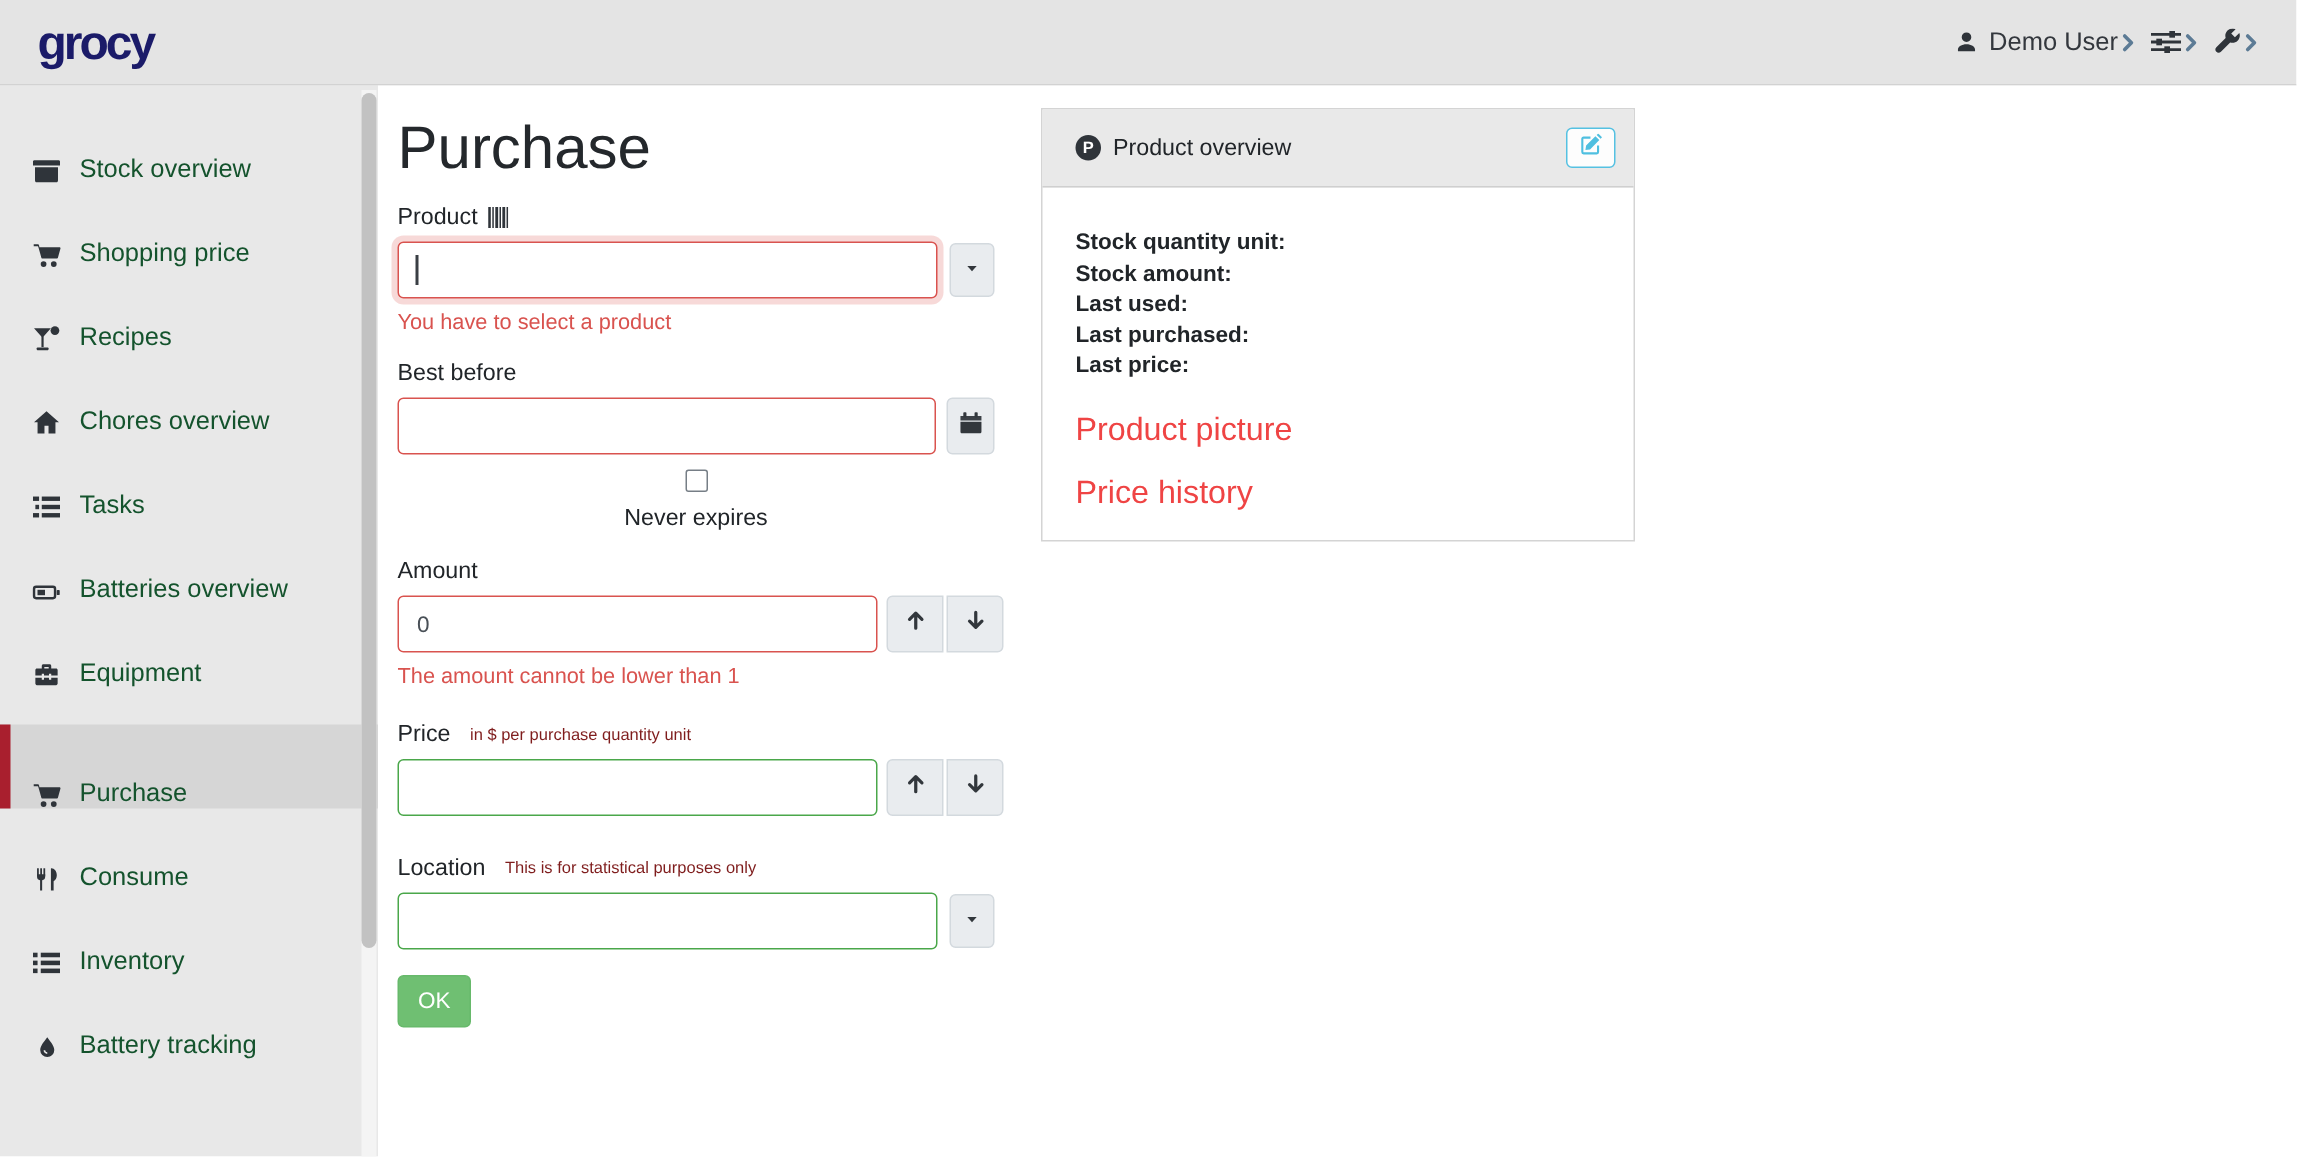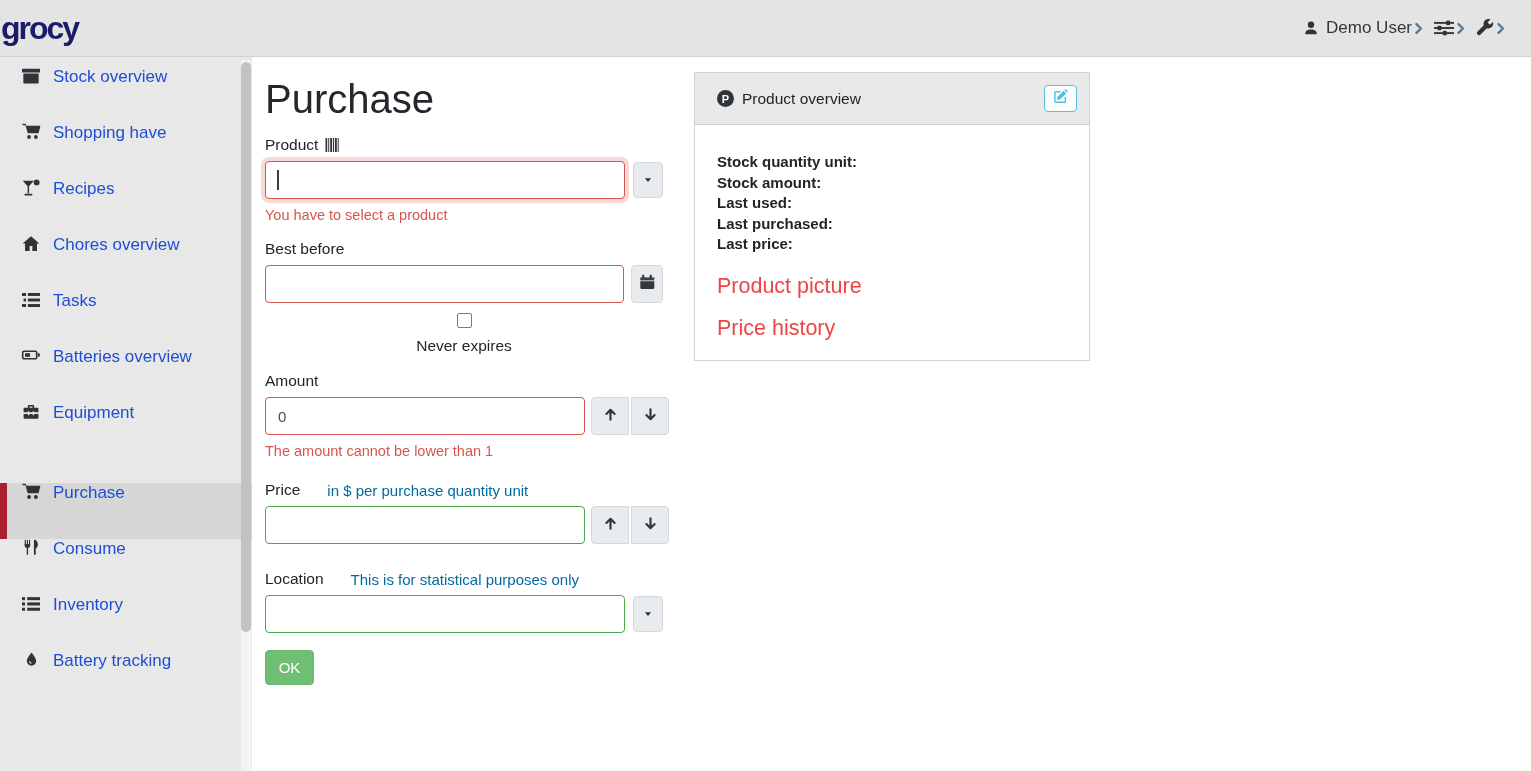--- a/index.html
+++ b/index.html
@@ -7,43 +7,43 @@
   body {
     font-family: "Liberation Sans", "DejaVu Sans", sans-serif;
     background:#fff; color:#212529; overflow:hidden;
   }
   .app { position:relative; width:1531px; height:771px; }
 
   
   .topbar {
     position:absolute; top:0; left:0; right:0; height:57px;
     background:#e4e4e4; border-bottom:1px solid #d2d2d2;
-    display:flex; align-items:center; padding:0 24px 0 1px;
+    display:flex; align-items:center; padding:0 24px 0 25px;
   }
   .logo {
     font-size:32px; font-weight:800; letter-spacing:-2px;
     color:#1b1b69; line-height:1;
   }
   .topnav { margin-left:auto; display:flex; align-items:center; gap:0; }
   .topnav .nav-link {
     display:flex; align-items:center; gap:7px; color:#33373d;
     font-size:17px; cursor:pointer;
   }
   .topnav svg { display:block; }
   .chev { color:#5c7b95; margin-right:9px; }
   .dark-ic { color:#2f343a; }
 
   
   .sidebar {
     position:absolute; top:57px; left:0; bottom:0; width:252px;
     background:#e8e8e8; padding-top:10px;
   }
   .side-item {
-    height:56px; display:flex; align-items:flex-start; gap:11px;
-    padding-left:20px; font-size:17px; color:#1d4ed8; cursor:pointer;
+    height:56px; display:flex; align-items:flex-end; gap:11px;
+    padding-left:20px; font-size:17px; color:#14532d; cursor:pointer;
   }
   .side-item .icon { width:22px; display:flex; justify-content:center; color:#2f343a; }
   .side-item.active {
     background:#d6d6d6; border-left:7px solid #a91f2e; padding-left:13px;
   }
   .side-item.group-gap { margin-top:24px; }
   .side-scroll-track {
     position:absolute; top:3px; right:1px; bottom:0; width:10px; background:#f4f4f4;
   }
   .side-scroll-thumb {
@@ -54,21 +54,21 @@
   
   .content {
     position:absolute; top:57px; left:252px; right:0; bottom:0;
     background:#fff; padding:20px 0 0 13px;
   }
   .page-title { font-size:40px; font-weight:400; color:#24282c; margin-bottom:14px; }
 
   .form { width:398px; }
   .form-group { margin-bottom:17px; }
   .form-label { font-size:15.5px; color:#212529; margin-bottom:7px; display:flex; align-items:center; gap:7px; }
-  .form-label .hint { font-size:15px; color:#0369a1; margin-left:20px; }
+  .form-label .hint { font-size:11px; color:#7f1d1d; margin-left:6px; }
 
   .row-flex { display:flex; align-items:center; }
   .txt-input {
     height:38px; border:1px solid #ced4da; border-radius:4px; background:#fff;
     font-size:15px; color:#495057; padding:0 12px; outline:none; width:100%;
     font-family:inherit;
   }
   .border-red   { border-color:#d9534f; }
   .border-green { border-color:#4aa74a; }
   .focus-glow   { box-shadow:0 0 0 4px rgba(217,83,79,.22); }
@@ -193,21 +193,21 @@
       <span>Stock overview</span>
     </div>
     <div class="side-item">
       <span class="icon">
           <svg width="19" height="17" viewBox="0 0 17 16" fill="currentColor">
             <path d="M0 .8h2.7c.3 0 .5.2.6.5l.3 1.3h12.6c.4 0 .7.4.6.8l-1.6 5.8c-.1.3-.3.5-.6.5H5.4c-.3 0-.6-.2-.6-.5L3 2.9l-.3-.9H0V.8z"></path>
             <circle cx="6.2" cy="13.2" r="1.8"></circle>
             <circle cx="12.6" cy="13.2" r="1.8"></circle>
           </svg>
         </span>
-      <span>Shopping have</span>
+      <span>Shopping price</span>
     </div>
     <div class="side-item">
       <span class="icon">
           <svg width="18" height="18" viewBox="0 0 16 16" fill="currentColor">
             <path d="M.6 1.6h10l-5 5.6-5-5.6z"></path>
             <rect x="5" y="6.4" width="1.3" height="6.4"></rect>
             <rect x="2.2" y="13" width="7" height="1.6" rx=".5"></rect>
             <circle cx="13" cy="3" r="2.6"></circle>
           </svg>
         </span>

